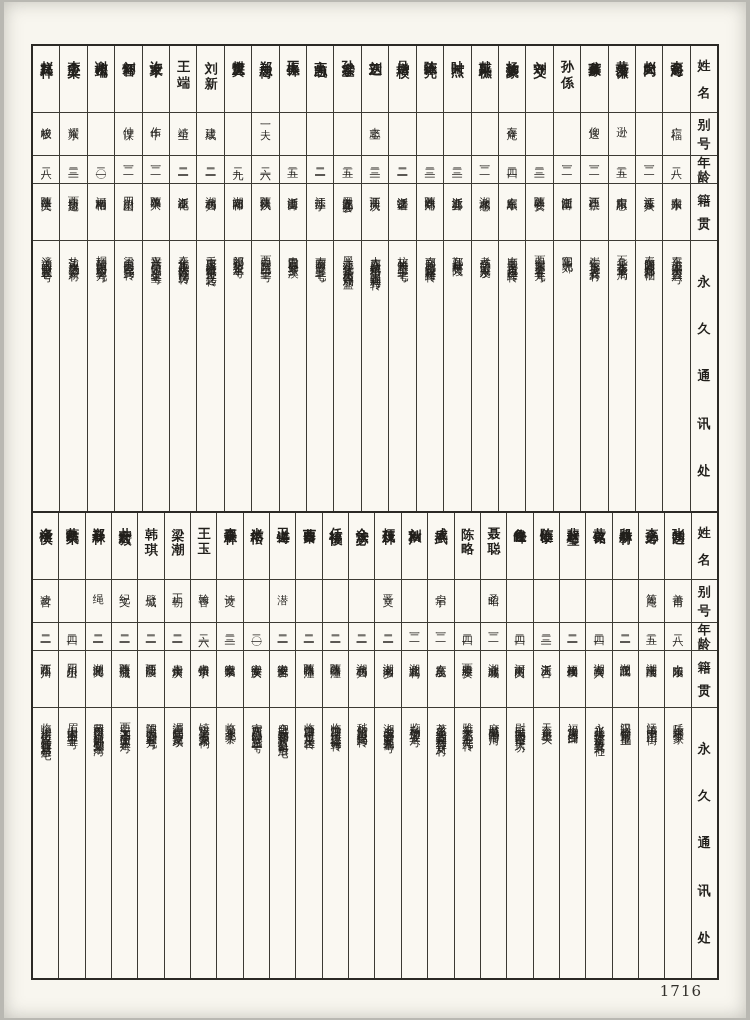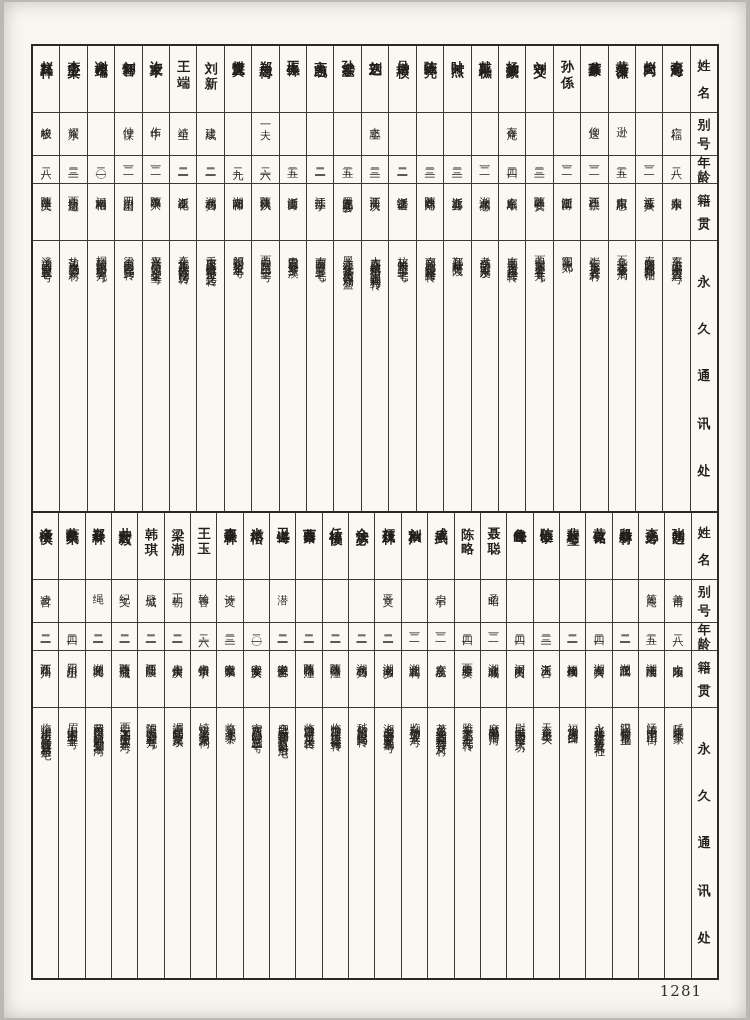--- a/index.html
+++ b/index.html
@@ -902,14 +902,14 @@
           <div class="cell hcell addr">
             <span>永</span>
             <span>久</span>
             <span>通</span>
             <span>讯</span>
             <span>处</span>
           </div>
         </div>
       </div>
   </div>
-  <div class="page-number">1281</div>
+  <div class="page-number">1716</div>
 </div>
 
 </body></html>

